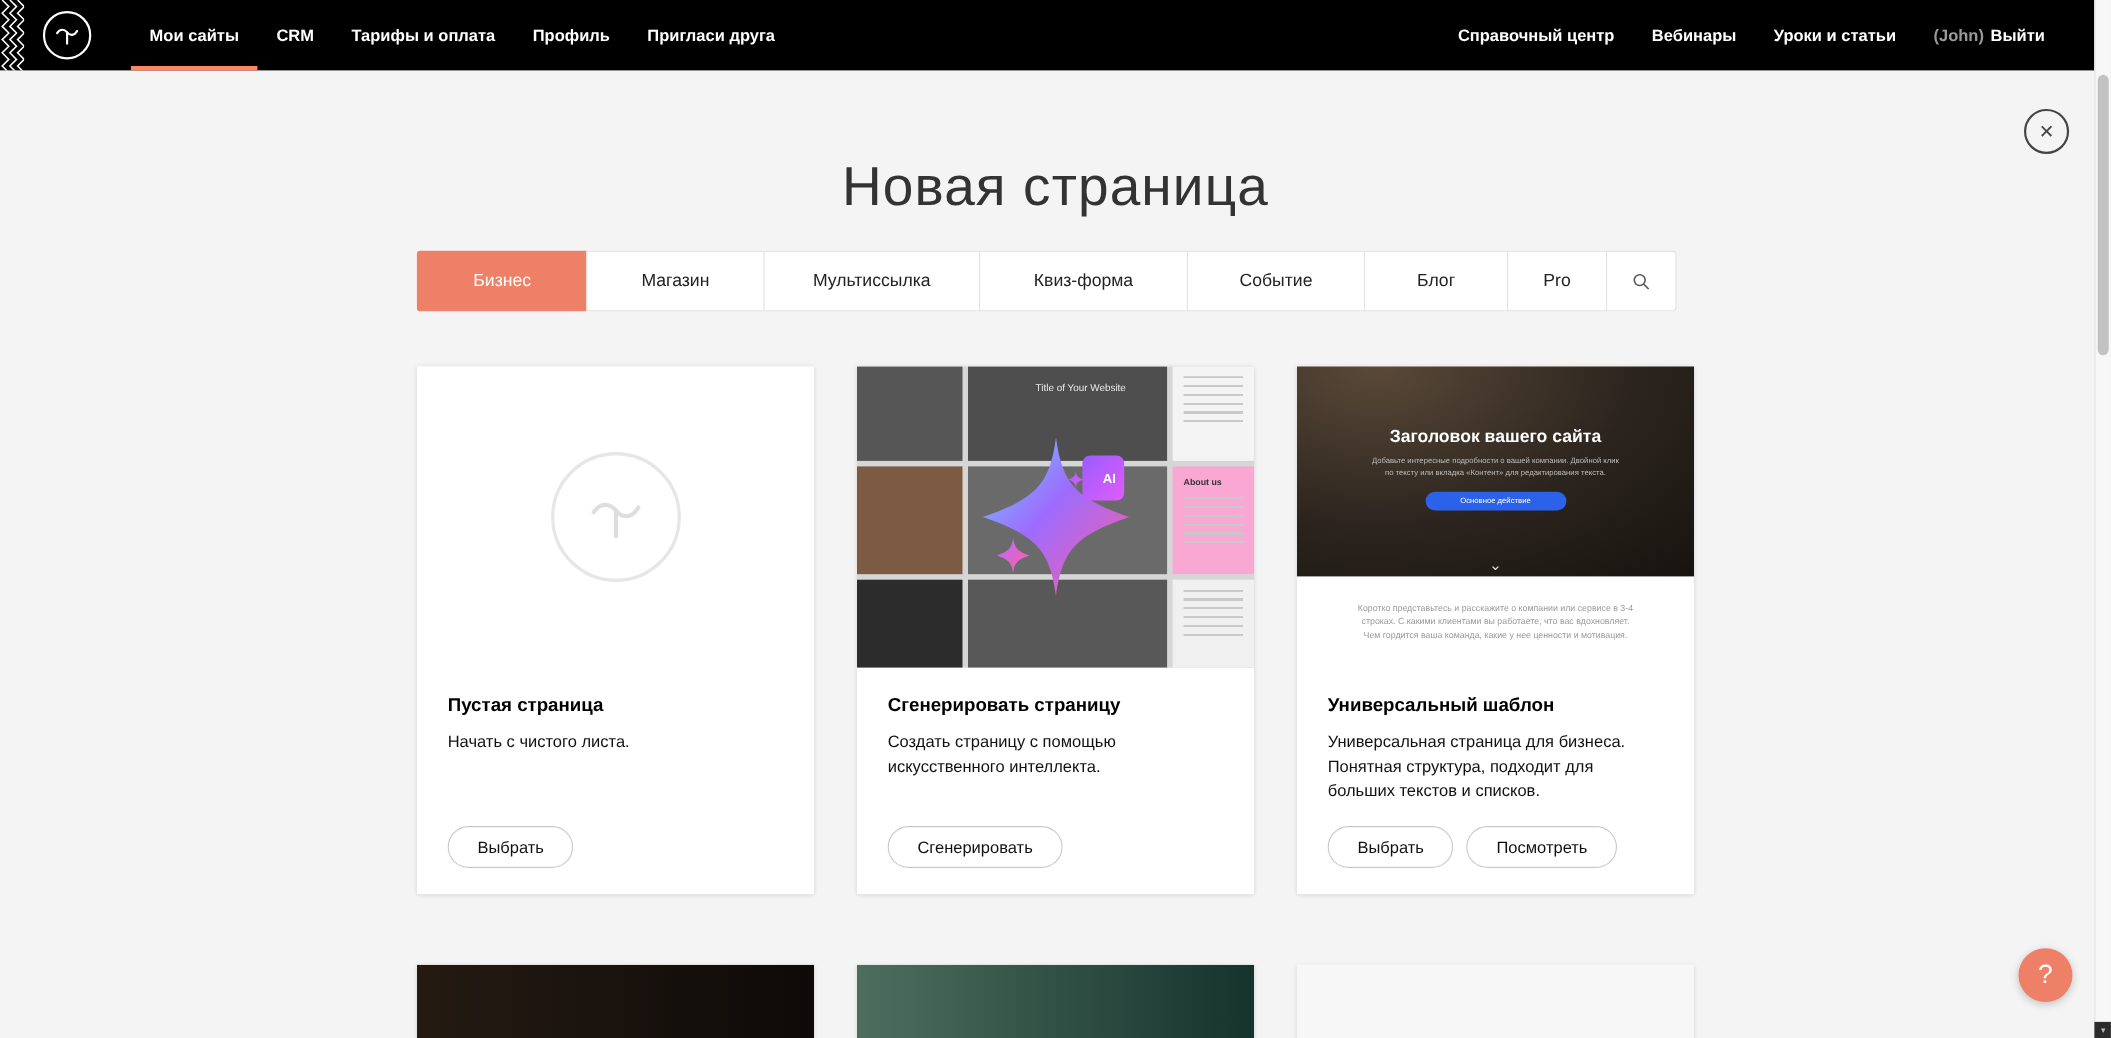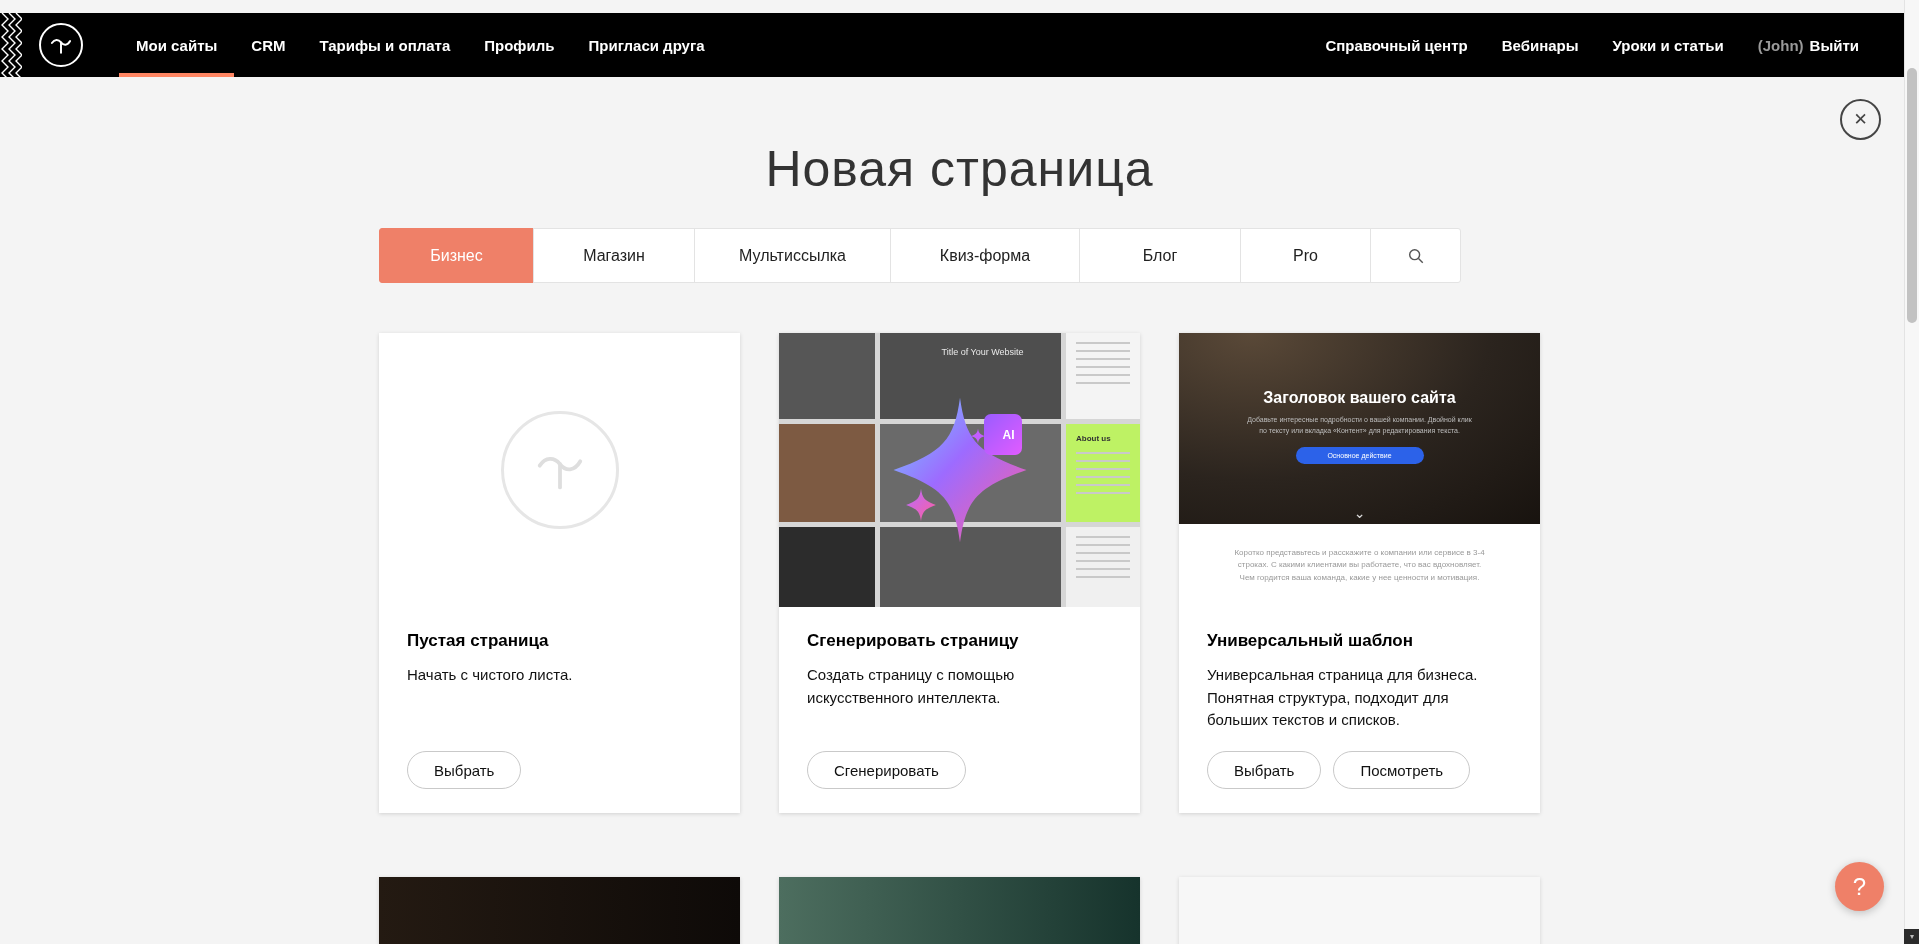--- a/index.html
+++ b/index.html
@@ -5,21 +5,21 @@
   * { box-sizing: border-box; }
   html,body { margin:0; padding:0; }
   body {
     width:1919px; height:944px; overflow:hidden; position:relative;
     background:#f4f4f4;
     font-family:"Liberation Sans", sans-serif;
     --accent:#ff8562; --tab-active:#ef8068; --help-bg:#ef8068;
   }
 
   
-  .navbar{position:absolute;top:13px;left:0;width:1904px;height:64px;background:#000;display:flex;align-items:center;color:#fff;z-index:20;}
+  .navbar{position:absolute;top:0;left:0;width:1904px;height:64px;background:#000;display:flex;align-items:center;color:#fff;z-index:20;}
   .zigzag{width:22px;height:64px;flex:none;display:block;}
   .logo{width:44px;height:44px;border:2px solid #fff;border-radius:50%;margin-left:17px;flex:none;display:flex;align-items:center;justify-content:center;cursor:pointer;}
   .nav-left{display:flex;margin-left:36px;height:64px;}
   .nav-right{margin-left:auto;display:flex;align-items:center;height:64px;padding-right:28px;}
   .nav-item{position:relative;display:flex;align-items:center;height:64px;padding:0 17px;font-size:15px;font-weight:700;color:#fff;text-decoration:none;cursor:pointer;white-space:nowrap;}
   .nav-item.active::after{content:"";position:absolute;left:0;right:0;bottom:0;height:4px;background:var(--accent,#ff8562);}
   .uname{color:#9a9a9a;margin-right:6px;font-weight:700;}
 
   
   .page{position:relative;padding-top:64px;}
@@ -49,21 +49,21 @@
   .card-actions{margin-top:auto;display:flex;gap:12px;}
   .pill-btn{height:38px;padding:0 26px;border:1px solid #c9c9c9;border-radius:19px;background:#fff;font-size:15px;color:#111;cursor:pointer;display:flex;align-items:center;font-family:inherit;}
 
   
   .blank-logo{width:118px;height:118px;border:3px solid #e6e6e6;border-radius:50%;position:absolute;top:50%;left:50%;transform:translate(-50%,-50%);display:flex;align-items:center;justify-content:center;}
 
   
   .collage{display:grid;grid-template-columns:96px 181px 1fr;grid-template-rows:86px 98px 1fr;gap:5px;background:#d6d6d6;}
   .tile{position:relative;overflow:hidden;}
   .t1{background:#565656;} .t2{background:#4e4e4e;padding-left:24px;} .t3{background:#f4f4f4;}
-  .t4{background:#7d5a42;} .t5{background:#6a6a6a;} .t6{background:#bef264;}
+  .t4{background:#7d5a42;} .t5{background:#6a6a6a;} .t6{background:#f9a8d4;}
   .t7{background:#2c2c2c;} .t8{background:#585858;} .t9{background:#f0f0f0;}
   .tile-title{display:block;margin-top:14px;text-align:center;font-size:9px;color:#e9e9e9;}
   .tile-about{display:block;margin:10px 0 0 10px;font-size:8px;font-weight:700;color:#333;}
   .lines::after{content:"";display:block;margin:9px 10px 0;height:46px;background:repeating-linear-gradient(to bottom,#c9c9c9 0 2px,transparent 2px 8px);}
   .sparkle-big{position:absolute;left:50%;top:50%;transform:translate(-50%,-50%);}
   .sparkle-small{position:absolute;left:calc(50% - 56px);top:calc(50% + 18px);}
   .sparkle-tiny{position:absolute;left:calc(50% + 10px);top:calc(50% - 42px);}
   .ai-badge{position:absolute;left:calc(50% + 24px);top:calc(50% - 56px);width:38px;height:41px;border-radius:7px;background:linear-gradient(135deg,#9a5cff,#e15cff);color:#fff;font-size:12px;font-weight:700;display:flex;align-items:center;justify-content:center;padding-left:12px;}
 
   
@@ -131,20 +131,21 @@
   </button>
 
   <h1 class="title">Новая страница</h1>
 
   <div class="container">
     <div class="tabs">
       <div class="tab active">Бизнес</div>
       <div class="tab">Магазин</div>
       <div class="tab">Мультиссылка</div>
       <div class="tab">Квиз-форма</div>
+      <div class="tab">Событие</div>
       <div class="tab">Блог</div>
       <div class="tab">Pro</div>
       <div class="tab">
         <svg width="18" height="18" viewBox="0 0 20 20">
           <circle cx="8.5" cy="8.5" r="5.5" fill="none" stroke="#555" stroke-width="1.6"></circle>
           <line x1="12.8" y1="12.8" x2="17.5" y2="17.5" stroke="#555" stroke-width="1.6"></line>
         </svg>
       </div>
     </div>
 

